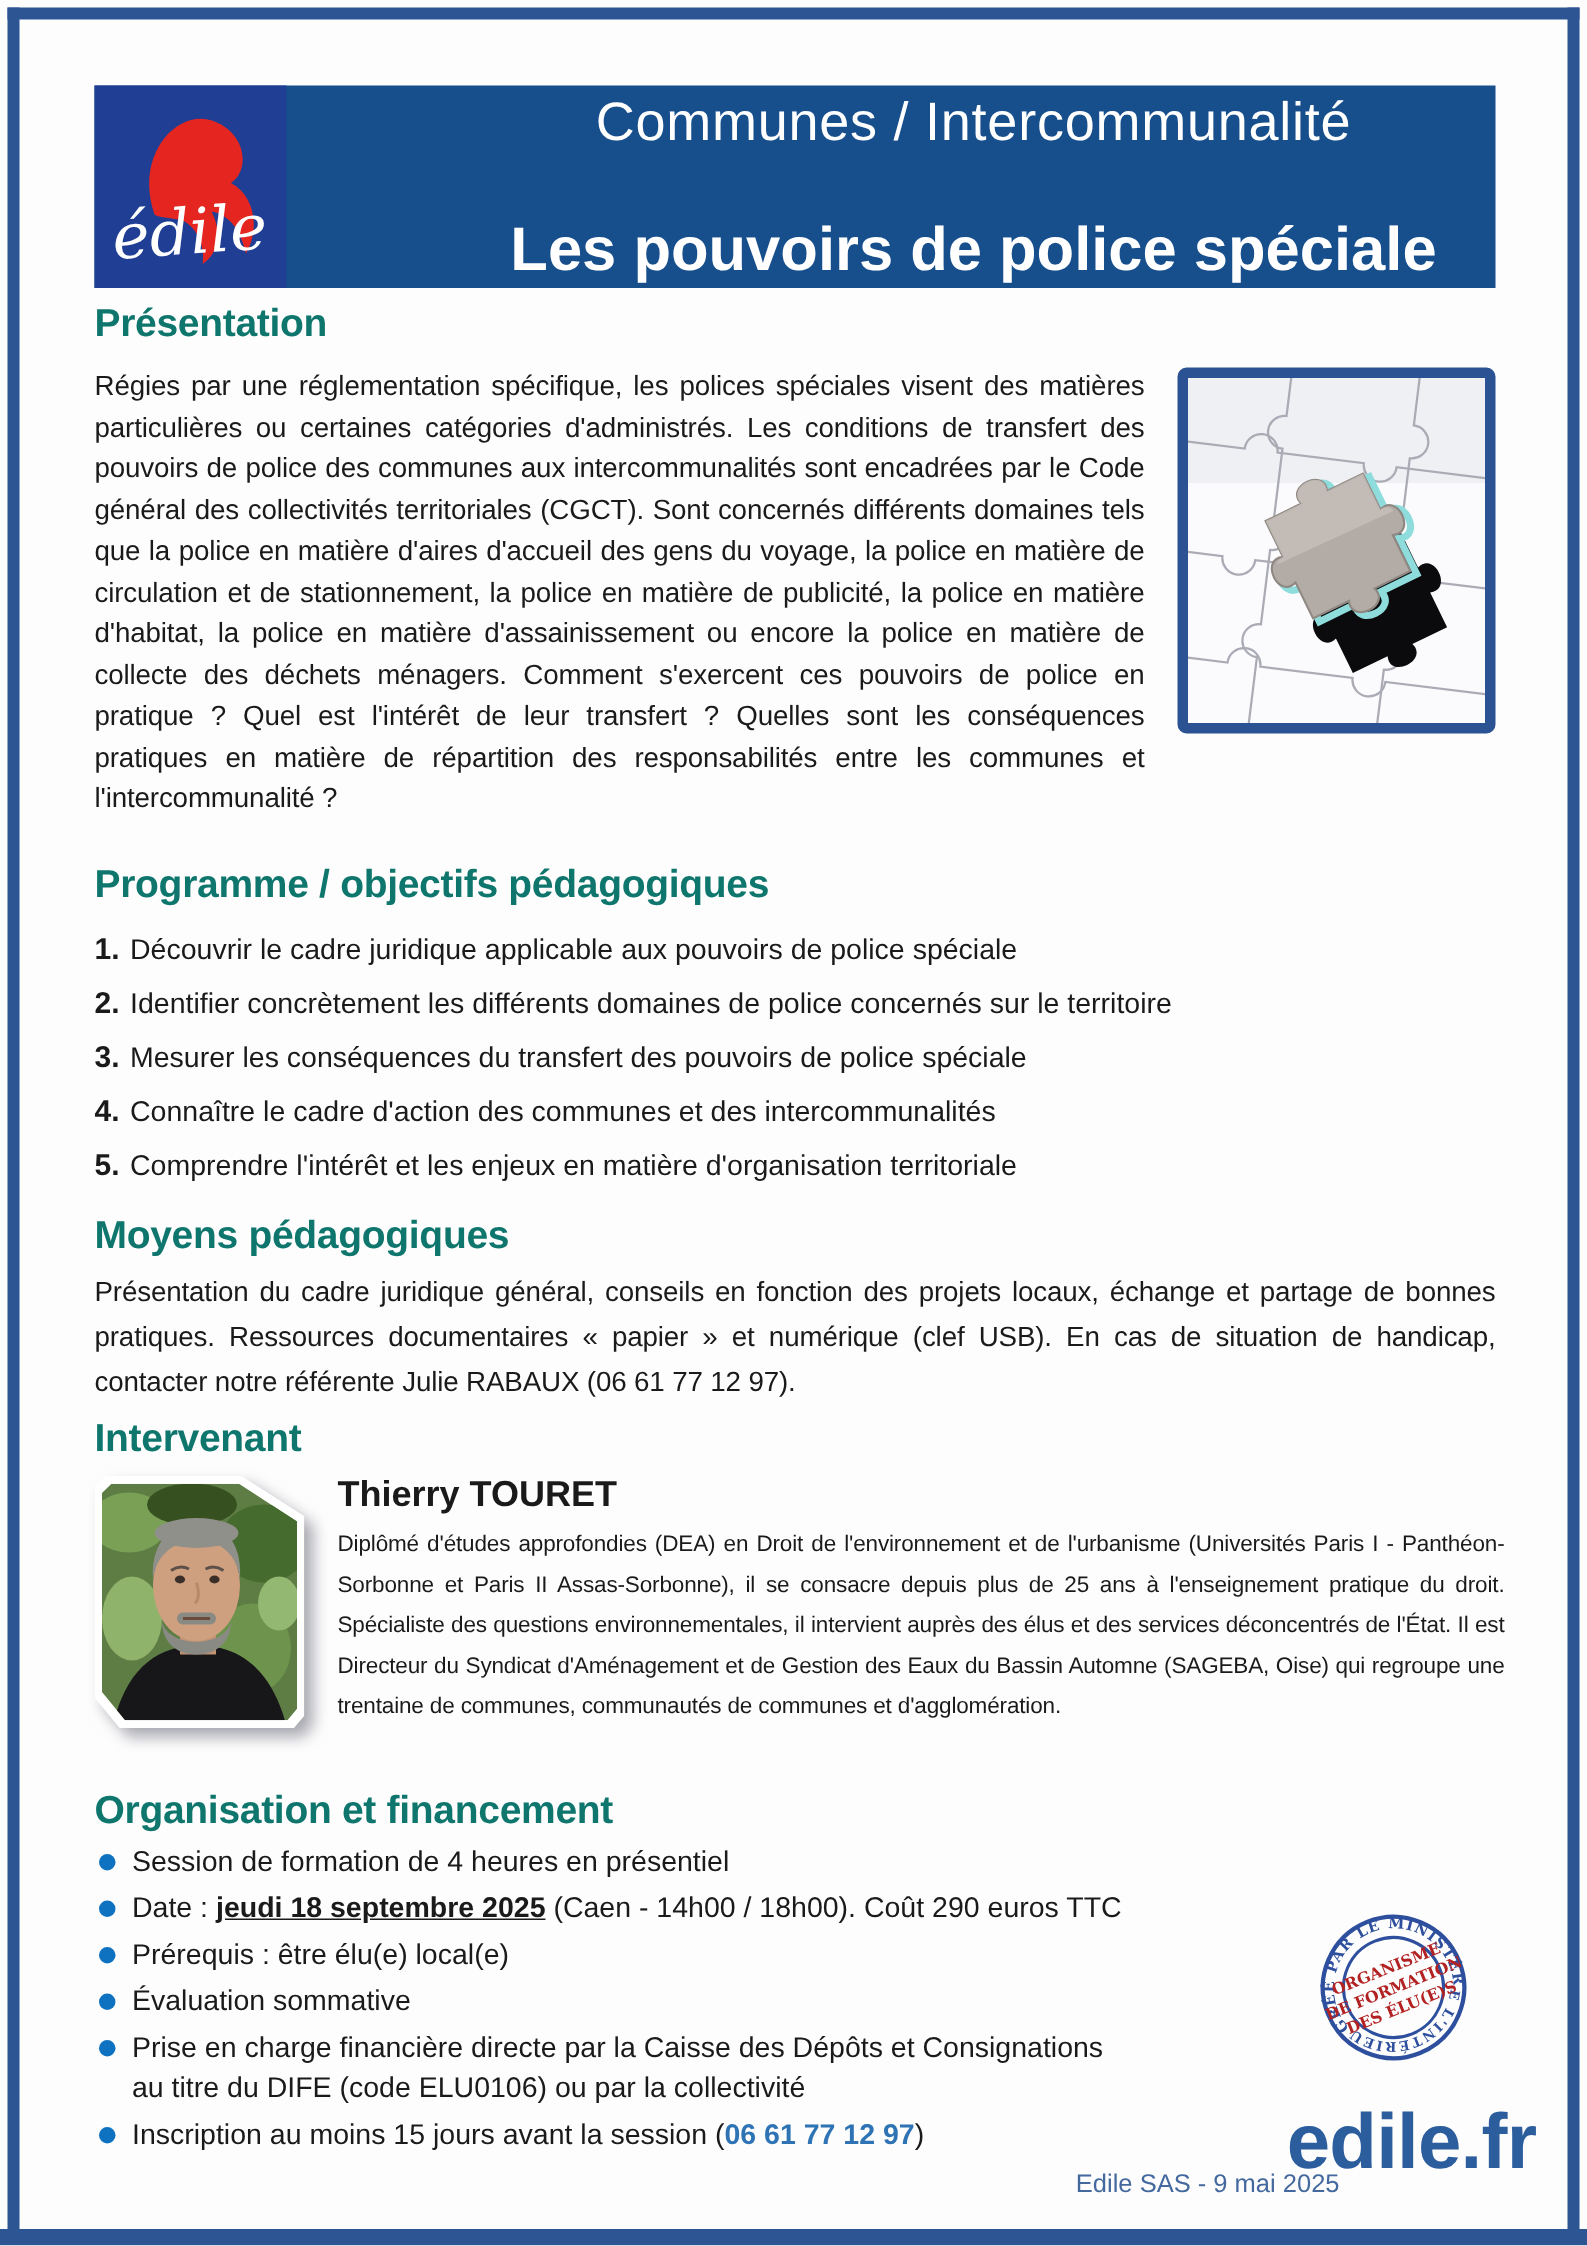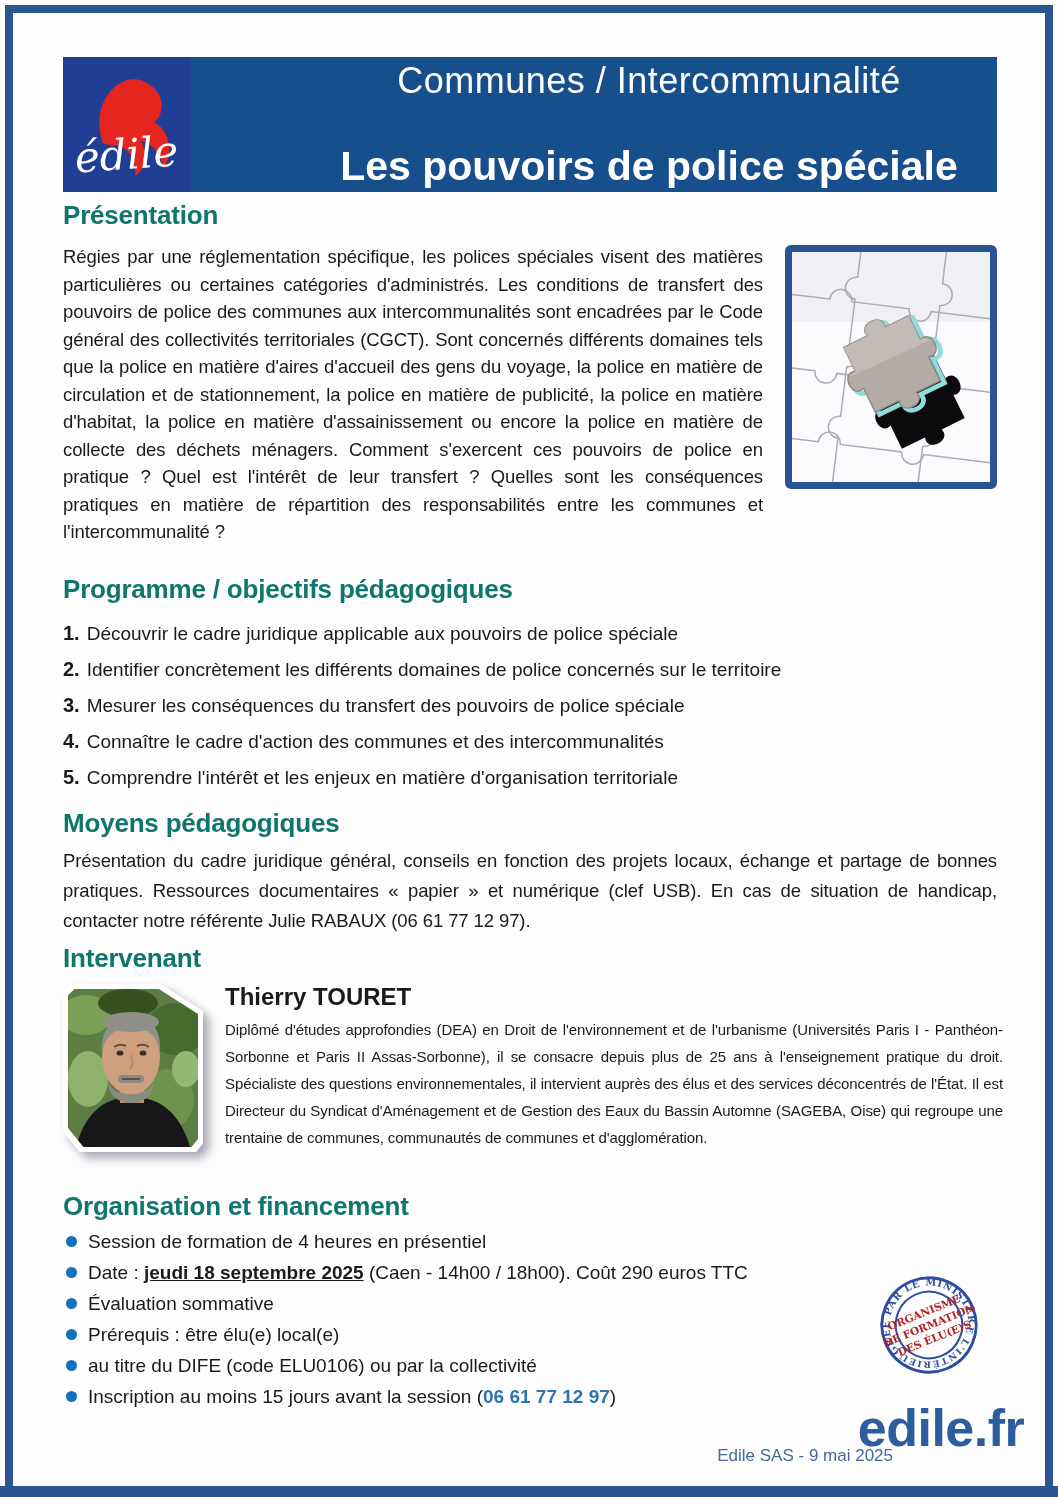--- a/index.html
+++ b/index.html
@@ -155,29 +155,30 @@
     <div class="orow">
       <span class="dot"></span>
       <span class="otext">Session de formation de 4 heures en présentiel</span>
     </div>
     <div class="orow">
       <span class="dot"></span>
       <span class="otext"><span>Date : </span><span class="date-strong">jeudi 18 septembre 2025</span><span> (Caen - 14h00 / 18h00). Coût 290 euros TTC</span></span>
     </div>
     <div class="orow">
       <span class="dot"></span>
+      <span class="otext">Prérequis : être élu(e) local(e)</span>
+    </div>
+    <div class="orow">
+      <span class="dot"></span>
       <span class="otext">Évaluation sommative</span>
     </div>
     <div class="orow">
       <span class="dot"></span>
-      <span class="otext">Prérequis : être élu(e) local(e)</span>
-    </div>
-    <div class="orow">
-      <span class="dot"></span>
       <span class="otext">
+        <div>Prise en charge financière directe par la Caisse des Dépôts et Consignations</div>
         <div>au titre du DIFE (code ELU0106) ou par la collectivité</div>
       </span>
     </div>
     <div class="orow">
       <span class="dot"></span>
       <span class="otext"><span>Inscription au moins 15 jours avant la session (</span><span class="phone">06 61 77 12 97</span><span>)</span></span>
     </div>
   </div>
 
   <div class="stamp">

